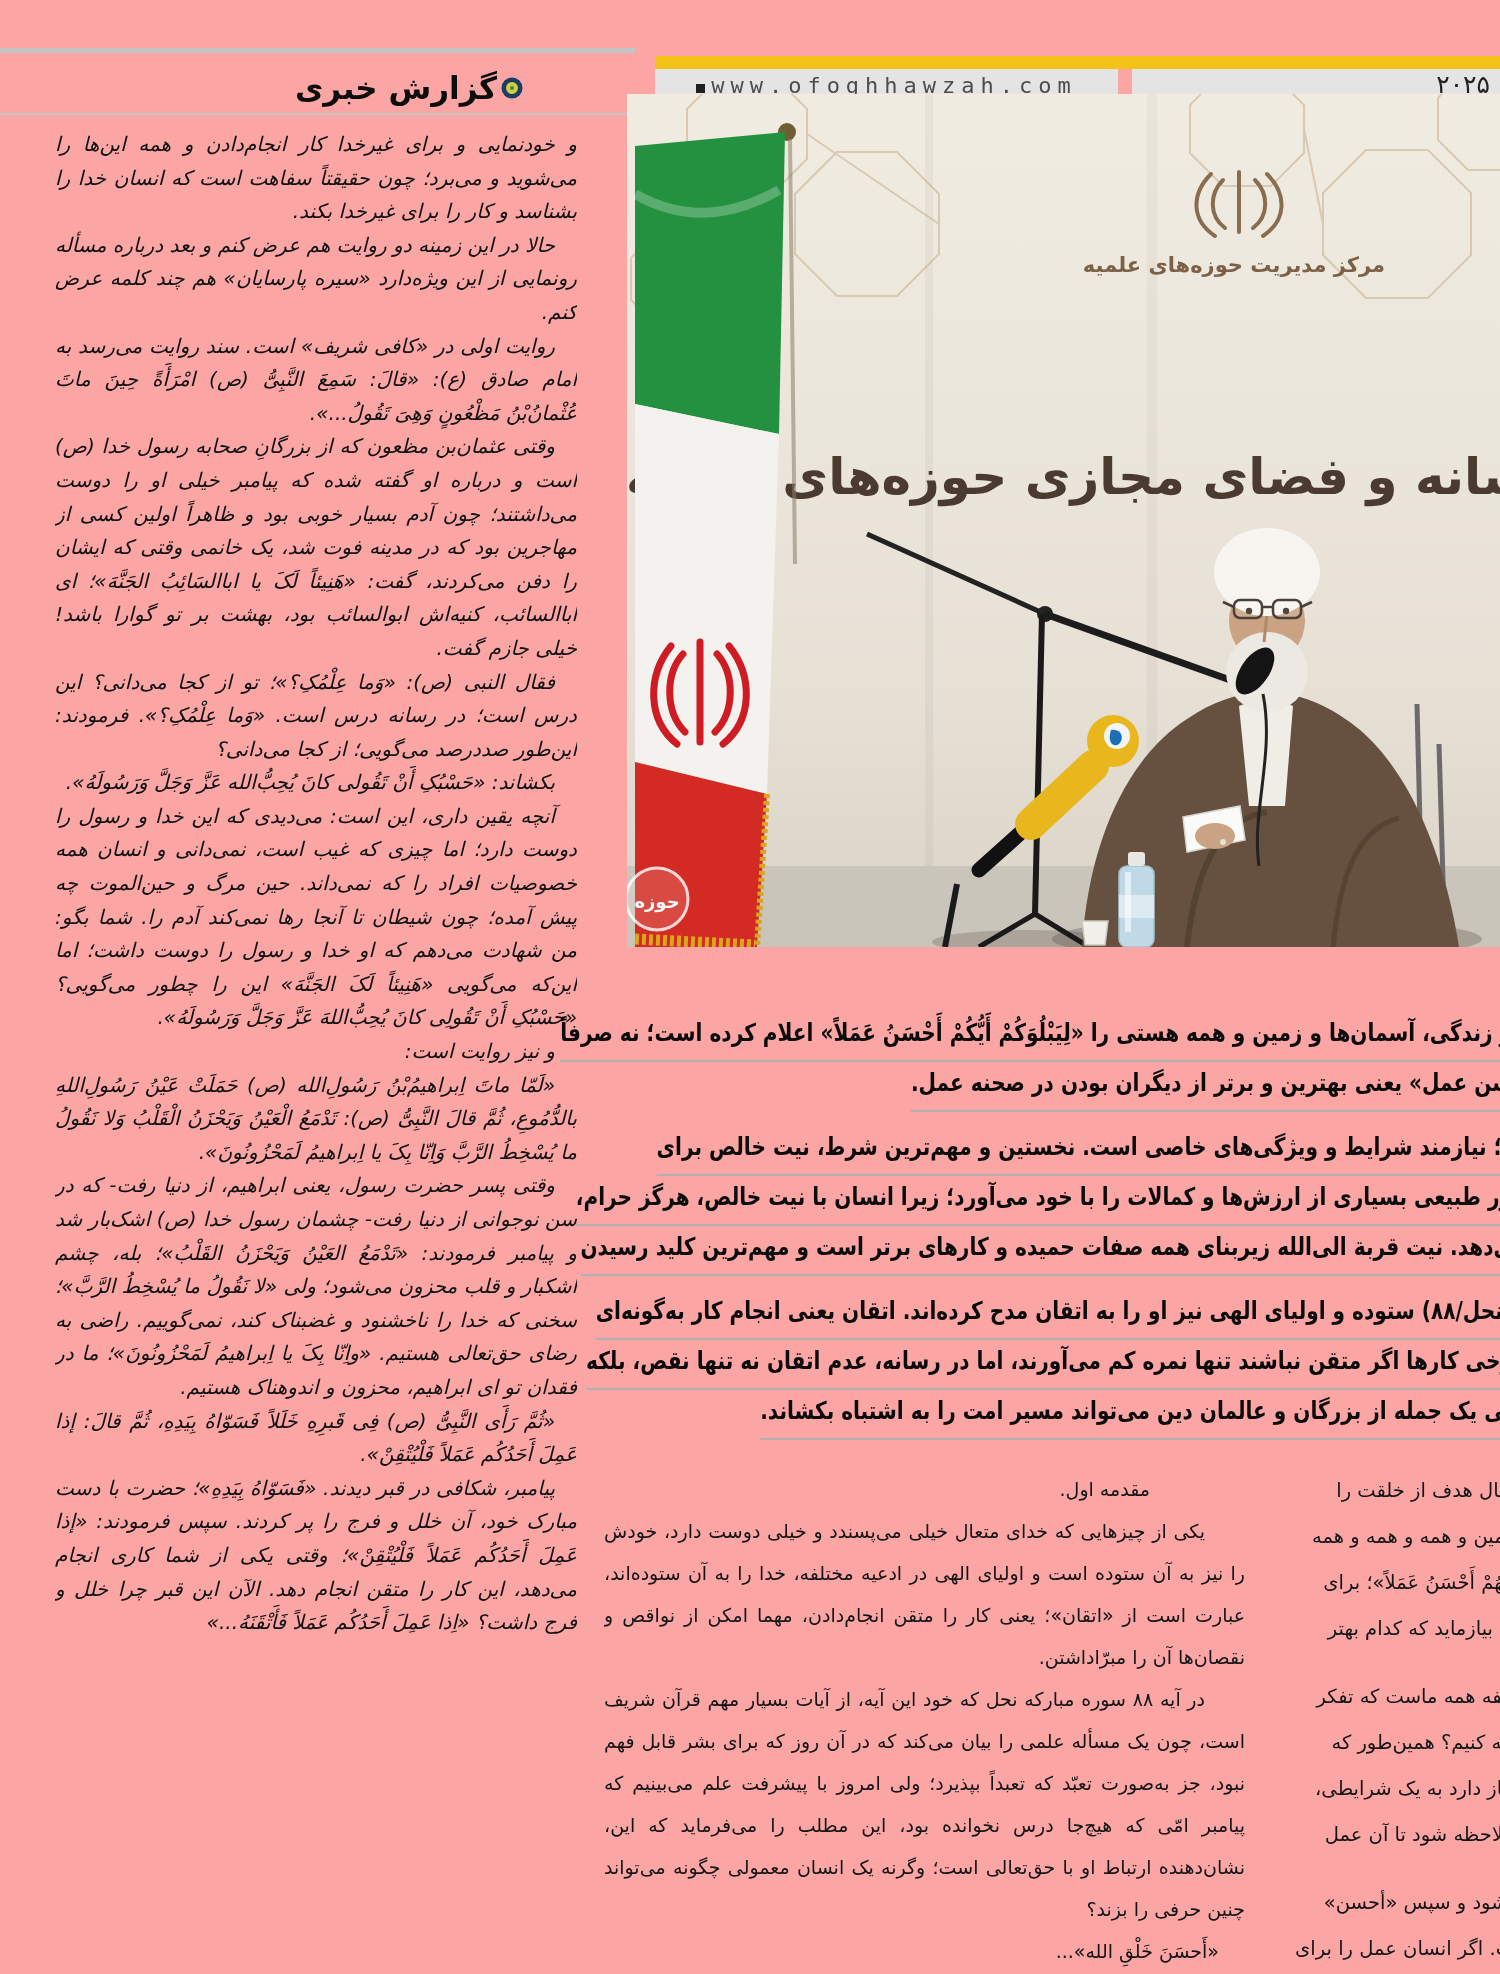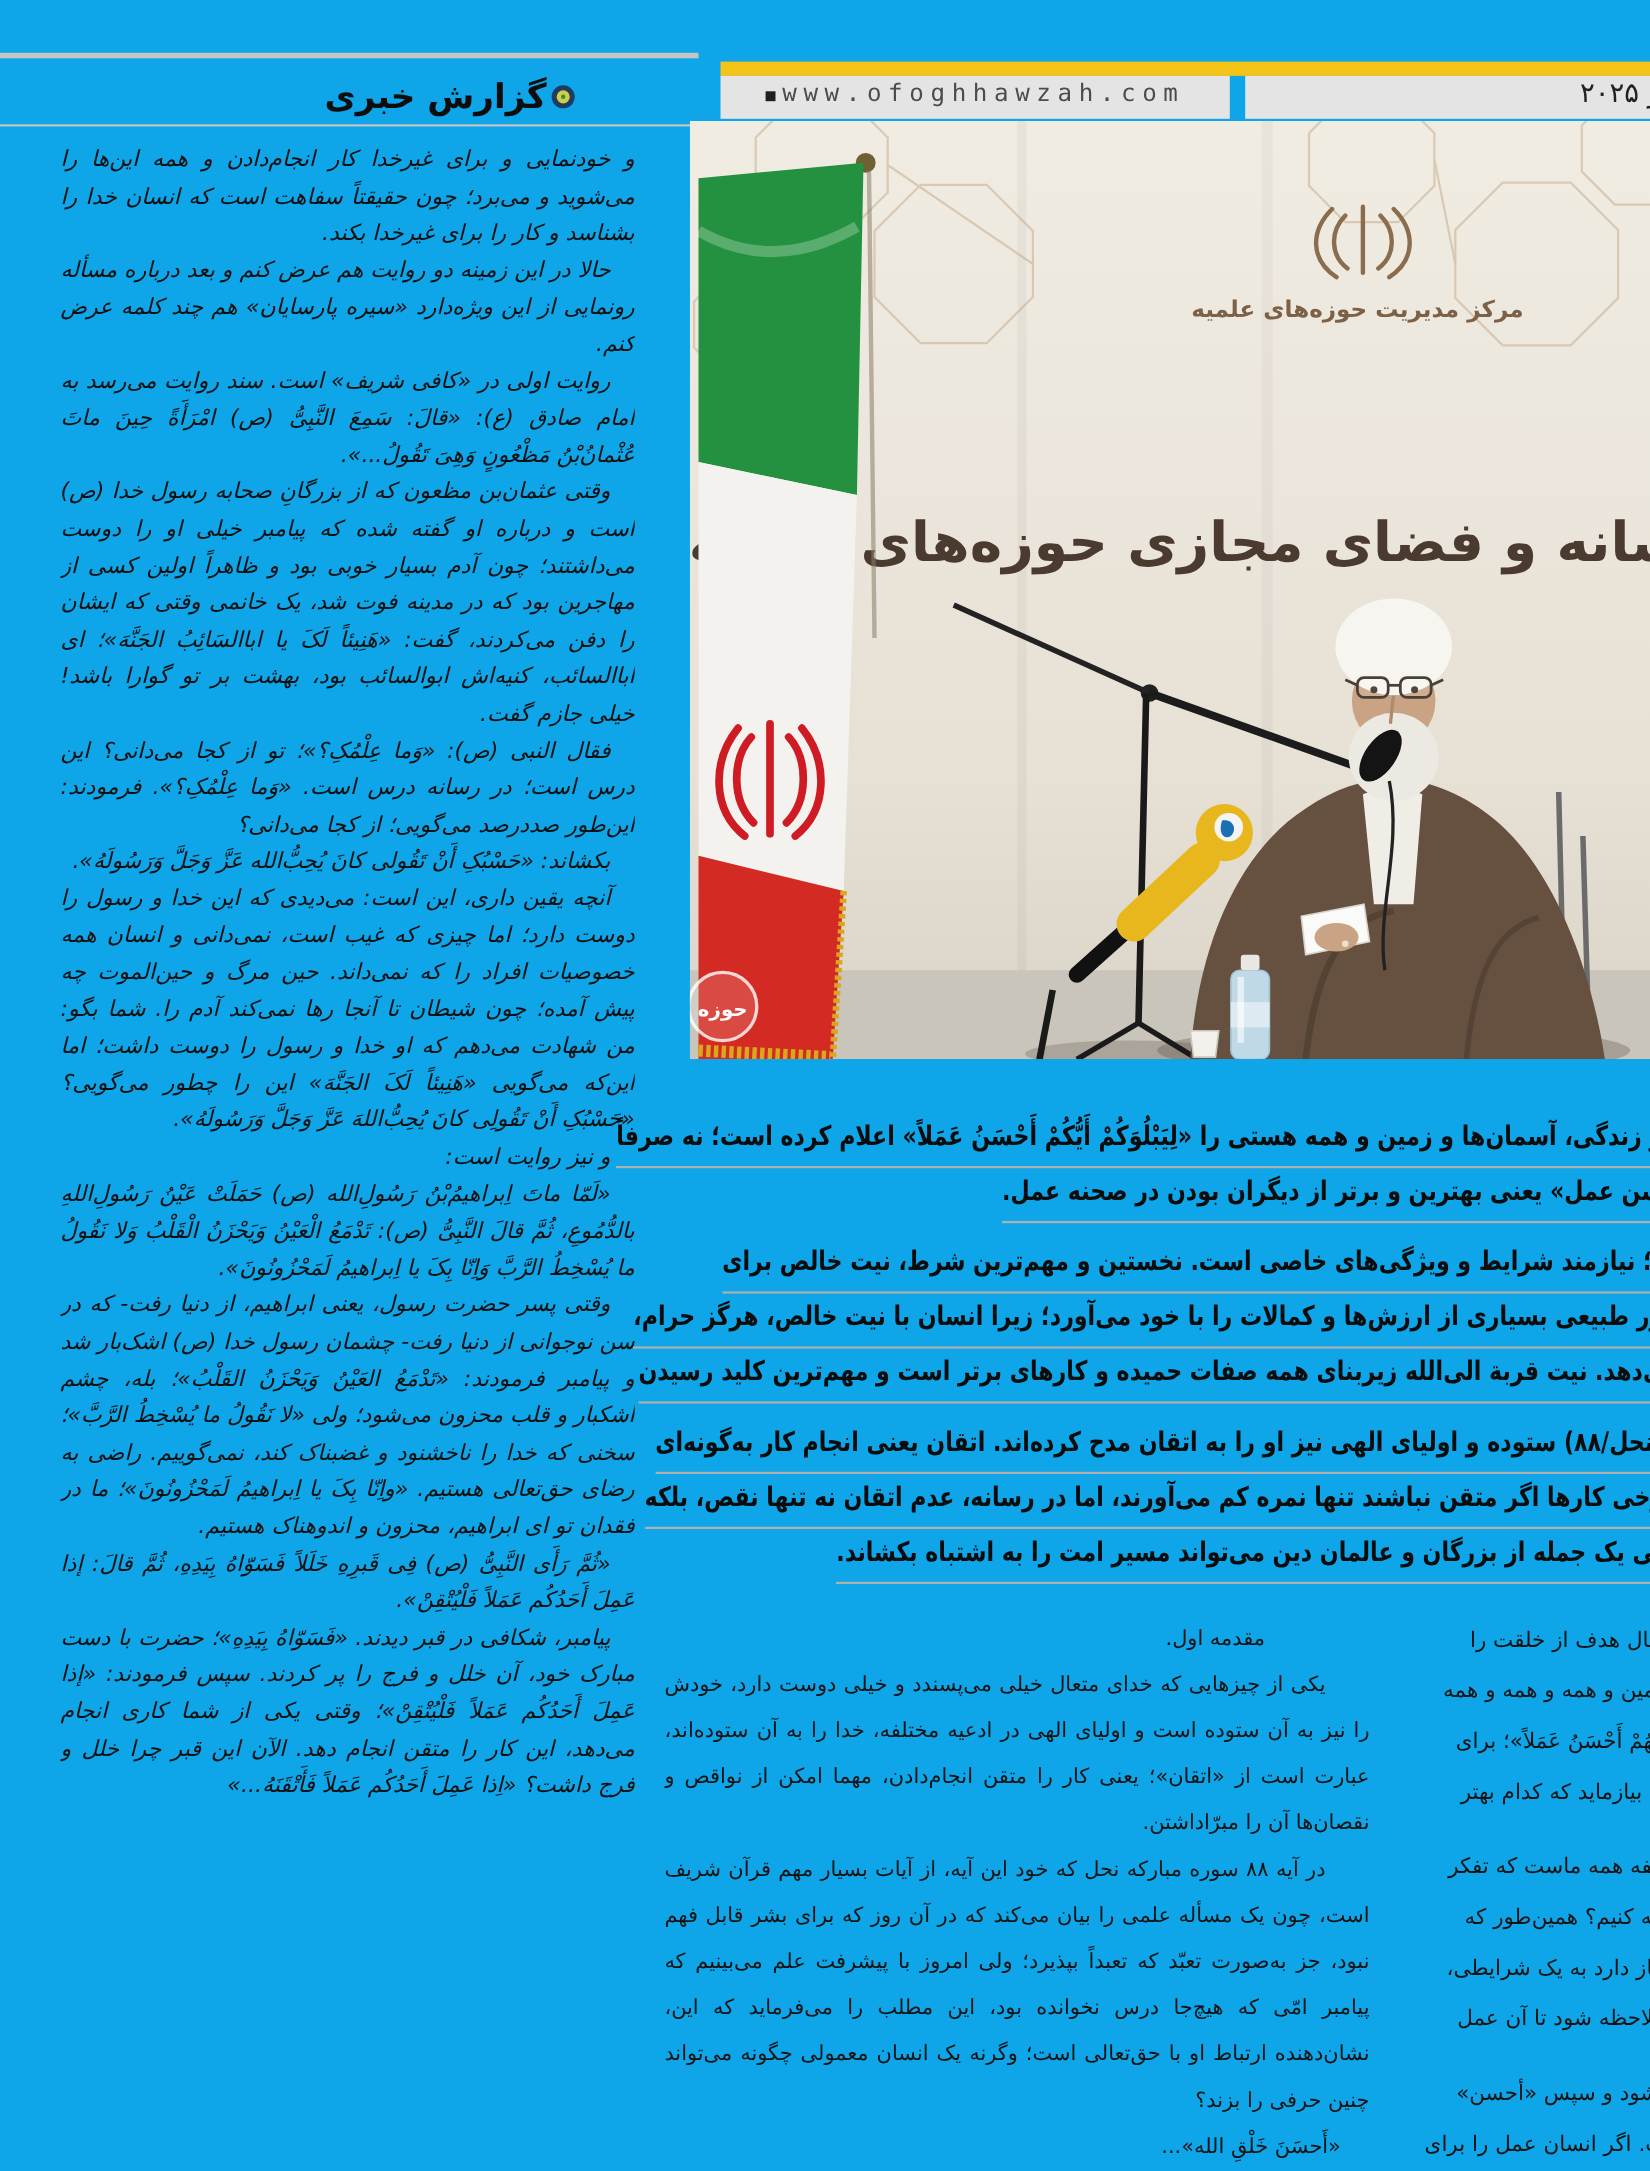--- a/index.html
+++ b/index.html
@@ -1,19 +1,19 @@
 <!DOCTYPE html>
 <html dir="rtl" lang="fa"><head>
 <meta charset="utf-8">
 <style>
   * { margin:0; padding:0; box-sizing:border-box; }
   html,body { background:#fff; }
   body { width:1500px; height:1974px; position:relative; overflow:hidden;
          font-family:"DejaVu Sans", sans-serif; color:#1a1a1a; }
-  .page { position:absolute; inset:0; width:1500px; height:1974px; overflow:hidden; background:#0ea5e9; }
+  .page { position:absolute; inset:0; width:1500px; height:1974px; overflow:hidden; background:#fca5a5; }
 
   
   .rule { position:absolute; background:#c4c4c4; }
   .hdr-bar-left   { left:0; width:635px; top:48px; height:5px; }
   .hdr-line-left  { left:0; width:635px; top:113px; height:2px; }
   .hdr-line-mid   { left:655px; width:463px; top:113px; height:2px; }
   .hdr-line-right { left:1132px; width:368px; top:113px; height:2px; }
 
   .section-title { position:absolute; left:250px; top:66px; width:268px; height:44px;
                    display:flex; direction:rtl; align-items:center; gap:9px;
@@ -31,21 +31,21 @@
   .date-box { position:absolute; right:-10px; top:70px; direction:rtl; white-space:nowrap;
               font-size:25px; color:#222; letter-spacing:1px; }
 
   
   .leftcol { position:absolute; left:55px; top:128px; width:522px; height:1846px; overflow:hidden;
              direction:rtl; text-align:justify; font-size:20px; line-height:33.6px; color:#111; }
   .leftcol p { text-indent:22px;font-style:italic; }
   .leftcol p.flush { text-indent:0; }
 
   
-  .photo { position:absolute; left:627px; top:110px; width:873px; height:853px; overflow:hidden; }
+  .photo { position:absolute; left:627px; top:94px; width:873px; height:853px; overflow:hidden; }
   .photo svg { position:absolute; inset:0; }
 
   
   .hl { position:absolute; left:500px; right:-12px; top:1012px; direction:rtl; }
   .hl-line { height:50px; text-align:right; white-space:nowrap;
              transform:scaleX(.82); transform-origin:100% 50%; }
   .hl-line span { display:inline-block; font-weight:bold; font-size:24.5px; color:#0c0c0c;
                   padding-bottom:7px; border-bottom:2px solid #b0b0b0; line-height:41px; }
   .hl-line.grp { margin-top:14px; }
 

